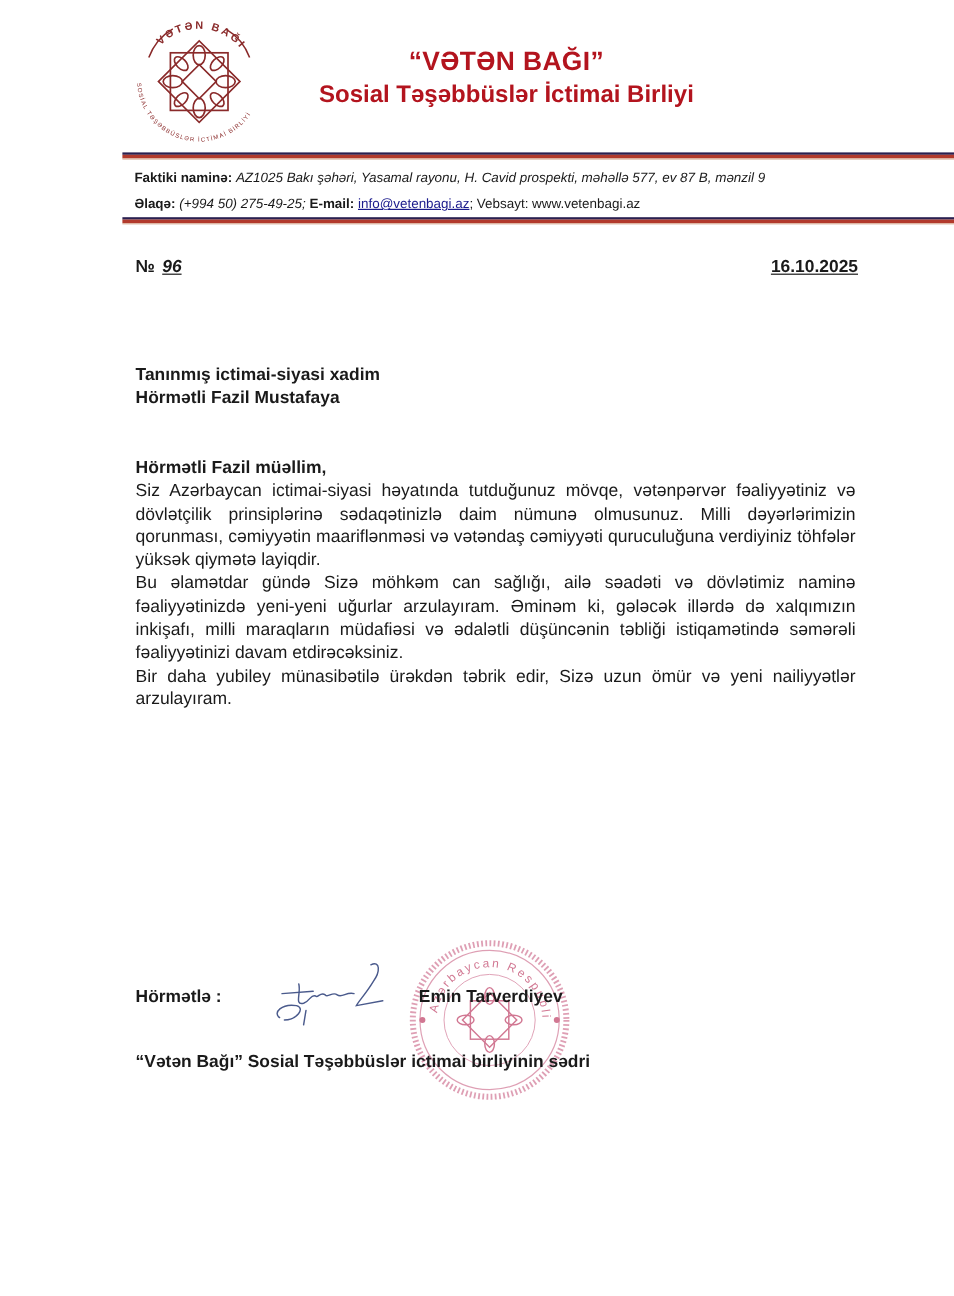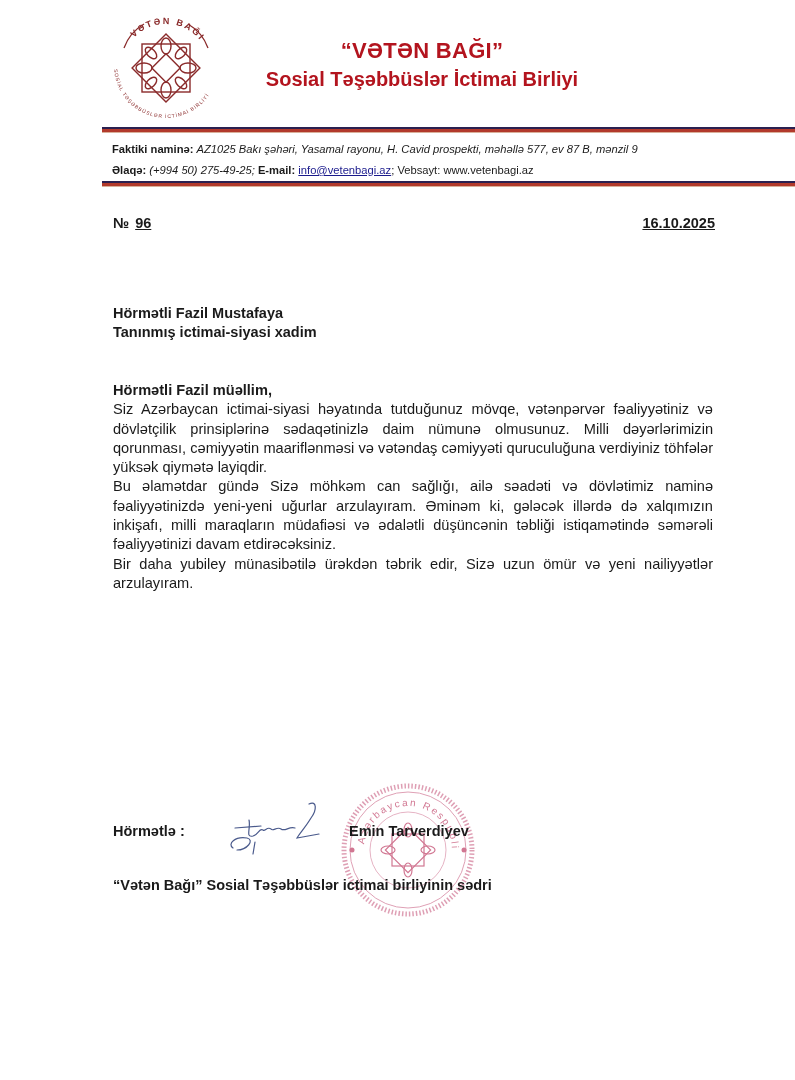--- a/index.html
+++ b/index.html
@@ -12,21 +12,21 @@
     .org-title .t2 { font-size: 20px; line-height: 26px; margin-top: 2px; }
     .rule { position: absolute; left: 102px; width: 693px; height: 6px; }
     .rule .navy { height: 2px; background: #2a2050; }
     .rule .red { height: 3px; background: #b23a2c; }
     .rule .ln { height: 1px; background: #d9b09a; }
     .contact { position: absolute; left: 112px; font-size: 11.2px; color: #1a1a1a; white-space: nowrap; }
     .contact b { font-weight: bold; }
     .contact i { font-style: italic; }
     .contact a { color: #1a1a8c; text-decoration: underline; text-align: right; }
     .num { position: absolute; left: 113px; top: 215px; font-size: 14.5px; font-weight: bold; }
-    .num .val { text-decoration: underline; display: inline-block; padding: 0 8px 0 6px; }
+    .num .val { font-style: italic; text-decoration: underline; display: inline-block; padding: 0 8px 0 6px; }
     .date { position: absolute; right: 80px; top: 215px; font-size: 14.5px; font-weight: bold; text-decoration: underline; }
     .addressee { position: absolute; left: 113px; top: 304px; font-size: 14.5px; font-weight: bold; line-height: 19px; }
     .body { position: absolute; left: 113px; top: 381px; width: 600px; font-size: 14.6px; line-height: 19.3px; }
     .body .greet { font-weight: bold; }
     .body p { margin: 0; text-align: justify; }
     .sig-label { position: absolute; left: 113px; top: 823px; font-size: 14.5px; font-weight: bold; }
     .signature { position: absolute; left: 225px; top: 798px; width: 100px; height: 60px; }
     .stamp { position: absolute; left: 340px; top: 782px; width: 136px; height: 136px; opacity: 0.75; }
     .sig-name { position: absolute; left: 349px; top: 823px; font-size: 14.5px; font-weight: bold; }
     .sig-title { position: absolute; left: 113px; top: 877px; font-size: 14.5px; font-weight: bold; }
@@ -90,22 +90,22 @@
     <div class="red"></div>
     <div class="ln"></div>
 </div>
 
 <div class="num">
   <span>№</span><span class="val">96</span>
 </div>
 <div class="date">16.10.2025</div>
 
 <div class="addressee">
+  <div>Tanınmış ictimai-siyasi xadim</div>
   <div>Hörmətli Fazil Mustafaya</div>
-  <div>Tanınmış ictimai-siyasi xadim</div>
 </div>
 
 <div class="body">
   <p class="greet">Hörmətli Fazil müəllim,</p>
   <p>Siz Azərbaycan ictimai-siyasi həyatında tutduğunuz mövqe, vətənpərvər fəaliyyətiniz və dövlətçilik prinsiplərinə sədaqətinizlə daim nümunə olmusunuz. Milli dəyərlərimizin qorunması, cəmiyyətin maariflənməsi və vətəndaş cəmiyyəti quruculuğuna verdiyiniz töhfələr yüksək qiymətə layiqdir.</p>
   <p>Bu əlamətdar gündə Sizə möhkəm can sağlığı, ailə səadəti və dövlətimiz naminə fəaliyyətinizdə yeni-yeni uğurlar arzulayıram. Əminəm ki, gələcək illərdə də xalqımızın inkişafı, milli maraqların müdafiəsi və ədalətli düşüncənin təbliği istiqamətində səmərəli fəaliyyətinizi davam etdirəcəksiniz.</p>
   <p>Bir daha yubiley münasibətilə ürəkdən təbrik edir, Sizə uzun ömür və yeni nailiyyətlər arzulayıram.</p>
 </div>
 
 <div class="sig-label">Hörmətlə  :</div>

